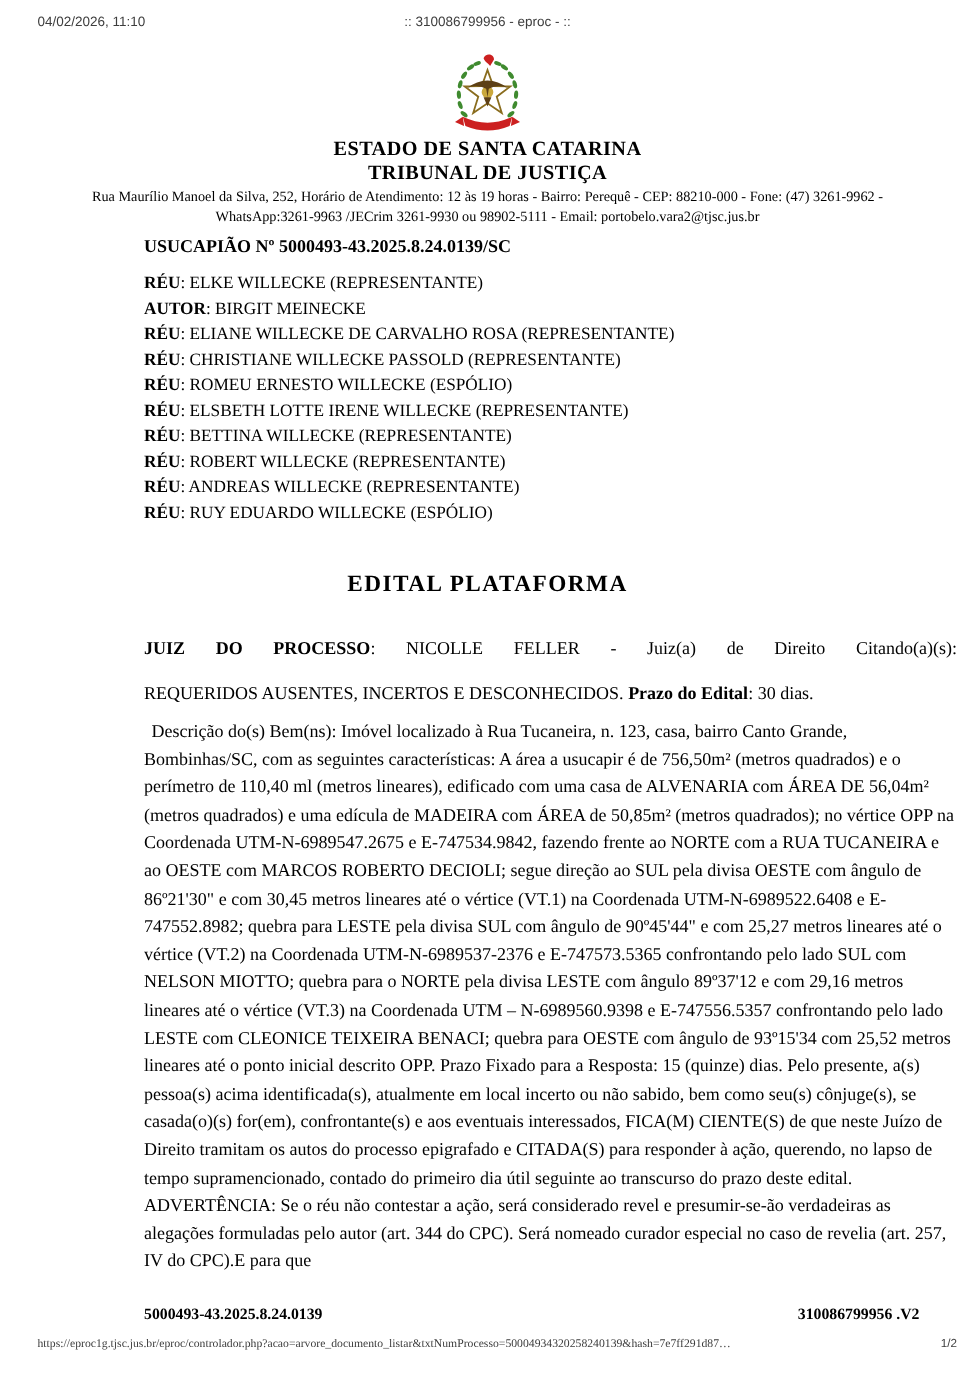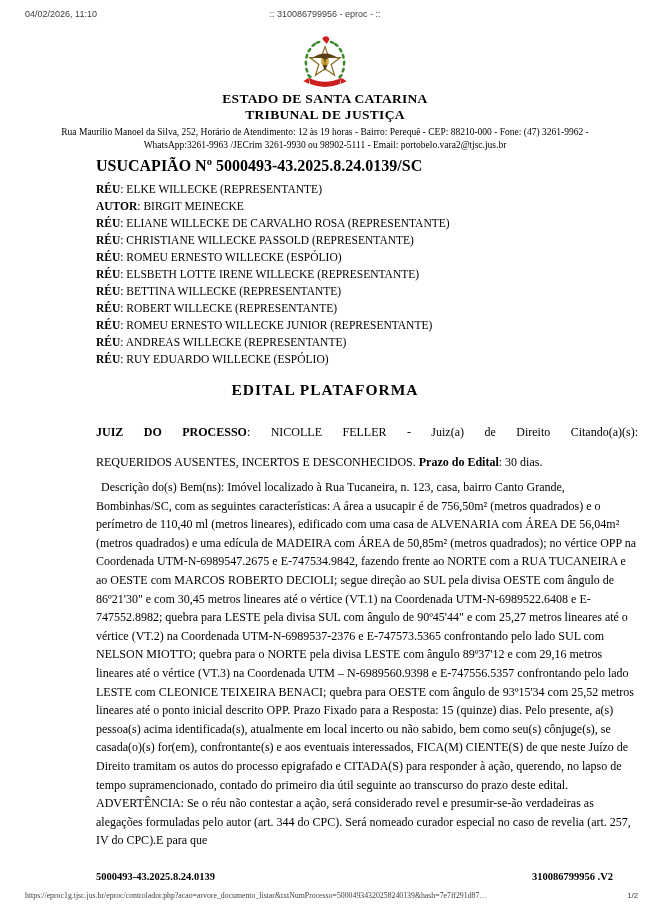--- a/index.html
+++ b/index.html
@@ -15,21 +15,21 @@
   .hdr-date { left:25px; top:9px;text-align:right; }
   .hdr-title { left:0; right:0; top:9px; text-align:center; }
   .crest-wrap { position:absolute; top:36px; left:0; right:0; display:flex; justify-content:center; }
   .org-line { position:absolute; left:0; right:0; text-align:center; font-weight:bold; font-size:13.5px; letter-spacing:.3px; }
   .org1 { top:91px; }
   .org2 { top:107px; }
   .address {
     position:absolute; top:126px; left:55px; right:55px;
     text-align:center; font-size:9.5px; line-height:12.5px;
   }
-  .case-title { position:absolute; left:96px; top:157px; font-weight:bold; font-size:16px; }
+  .case-title { position:absolute; left:96px; top:157px; font-weight:bold; font-size:12px; }
   .parties { position:absolute; left:96px; top:181px; width:542px; font-size:11.5px; }
   .party { height:17px; line-height:17px; white-space:nowrap; }
   .party b { font-weight:bold; }
   .edital-heading {
     position:absolute; left:0; right:0; top:381px; text-align:center;
     font-weight:bold; font-size:15.5px; letter-spacing:1px;
   }
   .judge-para { position:absolute; left:96px; top:417px; width:542px; font-size:12px; line-height:30px; }
   .judge-line1 { text-align:justify; text-align-last:justify; }
   .judge-line2 { text-align:left; }
@@ -92,21 +92,20 @@
 
   <div class="parties">
     <div class="party"><b>RÉU</b><span>: ELKE WILLECKE (REPRESENTANTE)</span></div>
     <div class="party"><b>AUTOR</b><span>: BIRGIT MEINECKE</span></div>
     <div class="party"><b>RÉU</b><span>: ELIANE WILLECKE DE CARVALHO ROSA (REPRESENTANTE)</span></div>
     <div class="party"><b>RÉU</b><span>: CHRISTIANE WILLECKE PASSOLD (REPRESENTANTE)</span></div>
     <div class="party"><b>RÉU</b><span>: ROMEU ERNESTO WILLECKE (ESPÓLIO)</span></div>
     <div class="party"><b>RÉU</b><span>: ELSBETH LOTTE IRENE WILLECKE (REPRESENTANTE)</span></div>
     <div class="party"><b>RÉU</b><span>: BETTINA WILLECKE (REPRESENTANTE)</span></div>
     <div class="party"><b>RÉU</b><span>: ROBERT WILLECKE (REPRESENTANTE)</span></div>
-    <div class="party"><b>RÉU</b><span>: ROMEU ERNESTO WILLECKE JUNIOR (REPRESENTANTE)</span></div>
     <div class="party"><b>RÉU</b><span>: ANDREAS WILLECKE (REPRESENTANTE)</span></div>
     <div class="party"><b>RÉU</b><span>: RUY EDUARDO WILLECKE (ESPÓLIO)</span></div>
   </div>
 
   <div class="edital-heading">EDITAL PLATAFORMA</div>
 
   <div class="judge-para">
     <div class="judge-line1"><b>JUIZ DO PROCESSO</b><span>: NICOLLE FELLER - Juiz(a) de Direito Citando(a)(s):</span></div>
     <div class="judge-line2"><span>REQUERIDOS AUSENTES, INCERTOS E DESCONHECIDOS. </span><b>Prazo do Edital</b><span>: 30 dias.</span></div>
   </div>

